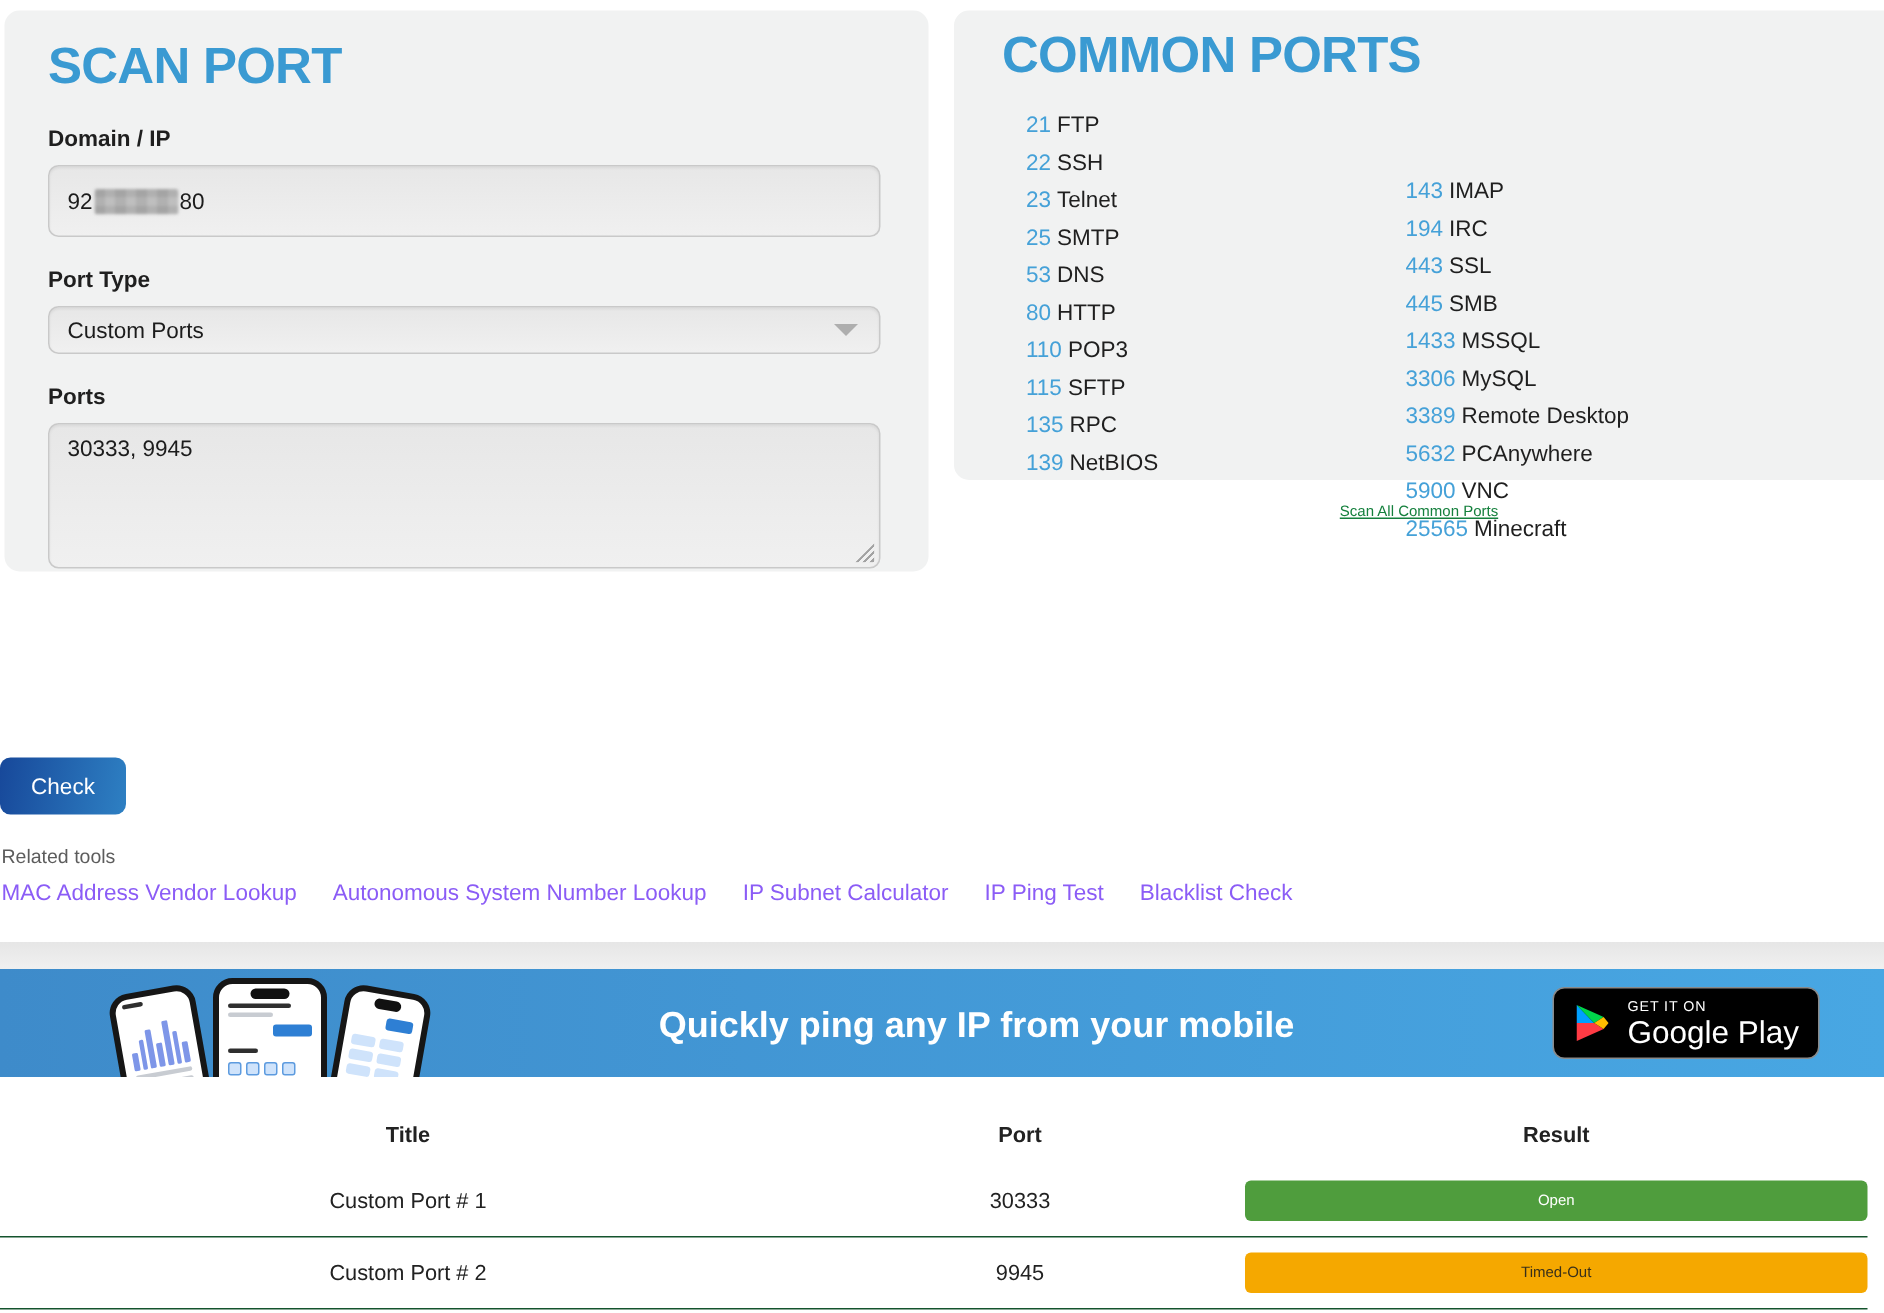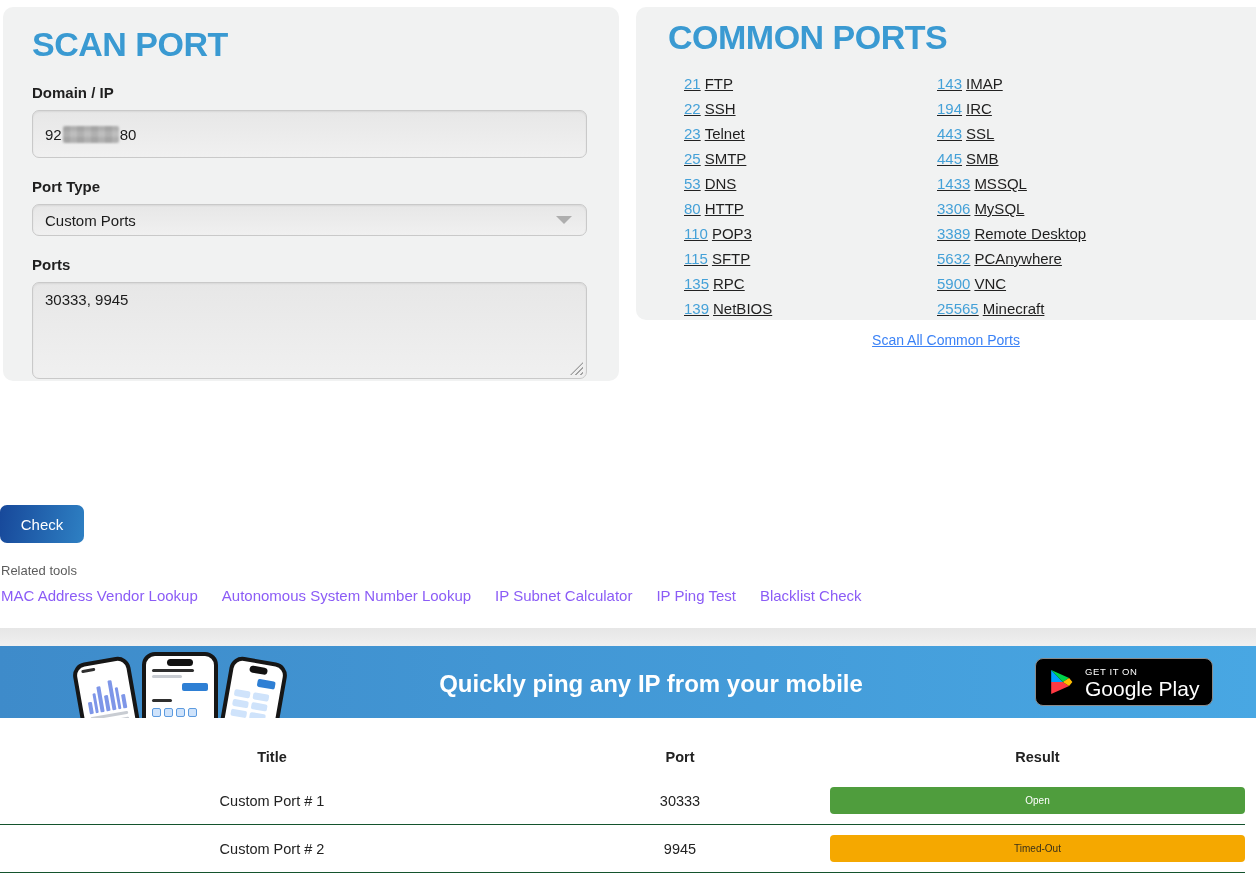--- a/index.html
+++ b/index.html
@@ -24,28 +24,28 @@
         background-blend-mode:multiply; filter:blur(1px); border-radius:2px; opacity:.75; }
   .select-box { height:32px; display:flex; align-items:center; justify-content:space-between; padding:0 14px 0 12px; cursor:pointer; }
   .select-arrow { width:0; height:0; border-left:8px solid transparent; border-right:8px solid transparent; border-top:8px solid #aeaeae; }
   .textarea-box { height:97px; position:relative; padding:8px 12px; resize:none; font-family:"Liberation Sans",sans-serif; }
   .resize-handle { position:absolute; right:3px; bottom:3px; width:13px; height:13px;
         background:repeating-linear-gradient(135deg, transparent 0 2px, #8f8f8f 2px 3.5px);
         clip-path:polygon(100% 0, 100% 100%, 0 100%); opacity:.8; }
 
   
   .ports-columns { display:flex; margin-top:14px; }
-  .ports-col { list-style:none;text-decoration:underline; }
+  .ports-col { list-style:none; }
   .ports-col.col1 { width:269px; padding-left:16px; }
-  .ports-col.col2 { padding-left:0; }
+  .ports-col.col2 { padding-left:0;margin-top:44px; }
   .ports-col li { line-height:25px; font-size:15px; }
   .port-num { color:#45a1d8; text-decoration:none; cursor:pointer; }
   .port-name { color:#1f1f1f; margin-left:4px; }
   .scan-all-wrap { position:absolute; left:636px; top:331px; width:620px; text-align:center; }
-  .scan-all { color:#3b82f6; font-size:14px; text-decoration:underline; cursor:pointer; }
+  .scan-all { color:#15803d; font-size:10px; text-decoration:underline; cursor:pointer; }
 
   
   .check-btn { position:absolute; left:0; top:505px; width:84px; height:38px; border:none; cursor:pointer;
         border-radius:7px; background:linear-gradient(100deg,#17489a,#2e80c3); color:#fff; font-size:15px;
         font-family:"Liberation Sans",sans-serif; }
   .related-heading { position:absolute; left:1px; top:563px; font-size:13px; color:#5c5c5c; }
   .related-links { position:absolute; left:1px; top:587px; display:flex; gap:24px; }
   .related-links a { color:#8b5cf6; font-size:15px; text-decoration:none; cursor:pointer; white-space:nowrap; }
 
   

